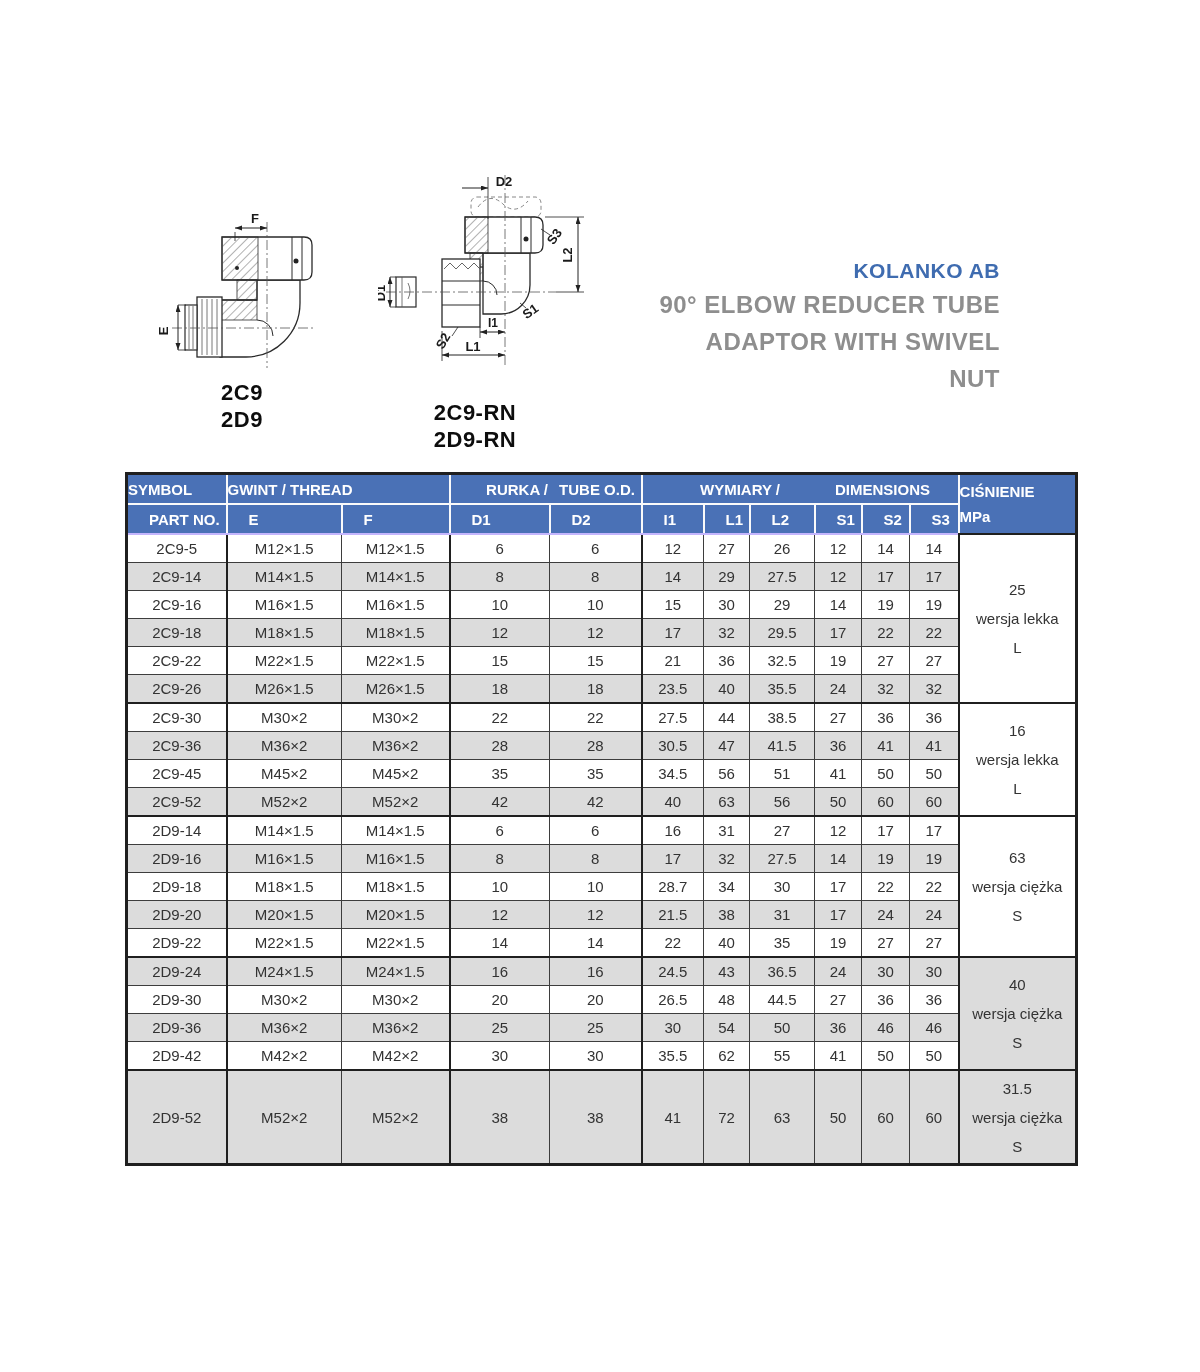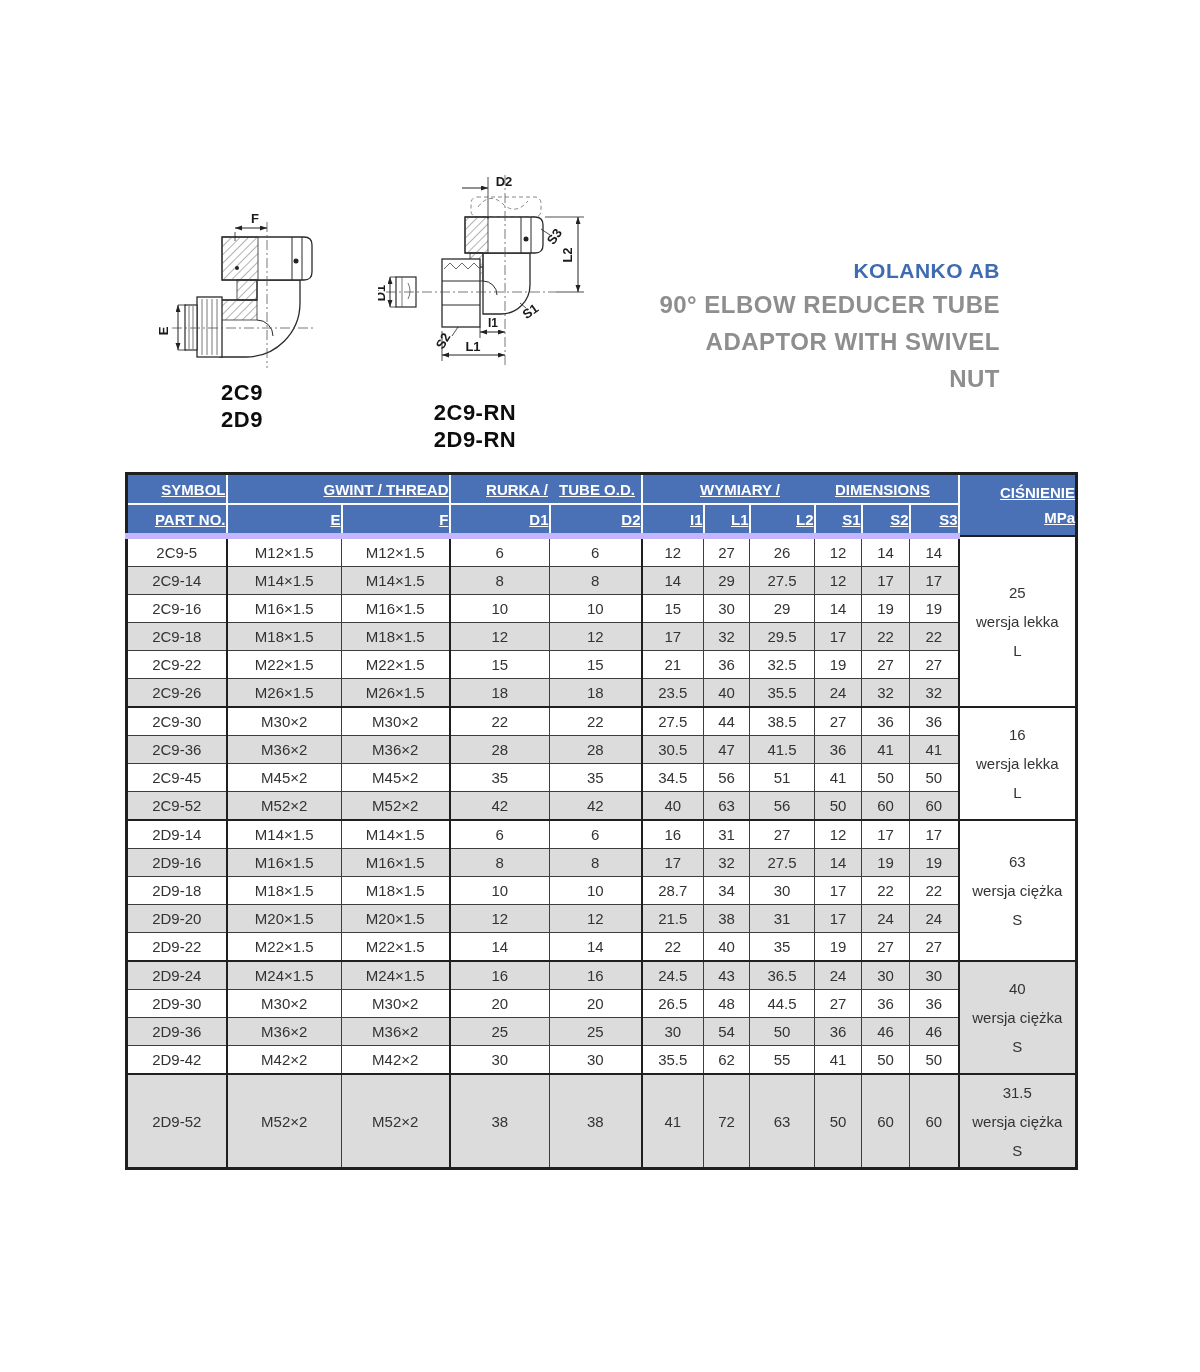--- a/index.html
+++ b/index.html
@@ -14,22 +14,22 @@
   #caption-left{left:172px;top:379px;width:140px;}
   #caption-right{left:405px;top:399px;width:140px;}
   
   .title-block{position:absolute;left:655px;top:256px;width:345px;text-align:right;}
   .title-line1{font-size:21px;font-weight:bold;color:var(--title_blue);line-height:30px;letter-spacing:0.5px;}
   .title-line2,.title-line3{font-size:24px;font-weight:bold;color:var(--subtitle_gray);line-height:37px;letter-spacing:0.5px;}
   
   table.spec{position:absolute;left:125px;top:472px;width:950px;border-collapse:collapse;
              table-layout:fixed;border:3px solid #1f1f1f;font-size:15px;}
   thead th{background:var(--header_blue);color:#fff;font-weight:bold;font-size:15px;
-           border:2px solid #fafafa;height:28px;padding:0;text-align:right;vertical-align:middle;text-decoration:underline;}
-  thead tr:nth-child(2) th{border-bottom:6px solid #c4b5fd;}
+           border:2px solid #fafafa;height:28px;padding:0;text-align:left;vertical-align:middle;}
+  thead tr:nth-child(2) th{border-bottom:2px solid #c4b5fd;padding-left:21px;}
   th.cisnienie{border-bottom:2px solid #1f1f1f;}
   .spread{display:flex;justify-content:space-around;align-items:center;margin-left:30px;}
   .cis-wrap{display:flex;flex-direction:column;justify-content:center;gap:8px;height:56px;}
   tbody td{border:1px solid #3d3d3d;text-align:center;vertical-align:middle;
            height:27px;padding:0;color:#333;background:#fff;}
   tbody tr.gray td{background:var(--row_gray);}
   tbody tr.group-start td{border-top:2px solid #1f1f1f;}
   tbody tr.tall td{height:92px;}
   tbody td.thick-right{border-right:2px solid #1f1f1f;}
   tbody td.mpa-cell{background:#fff;border-right:2px solid #1f1f1f;}

